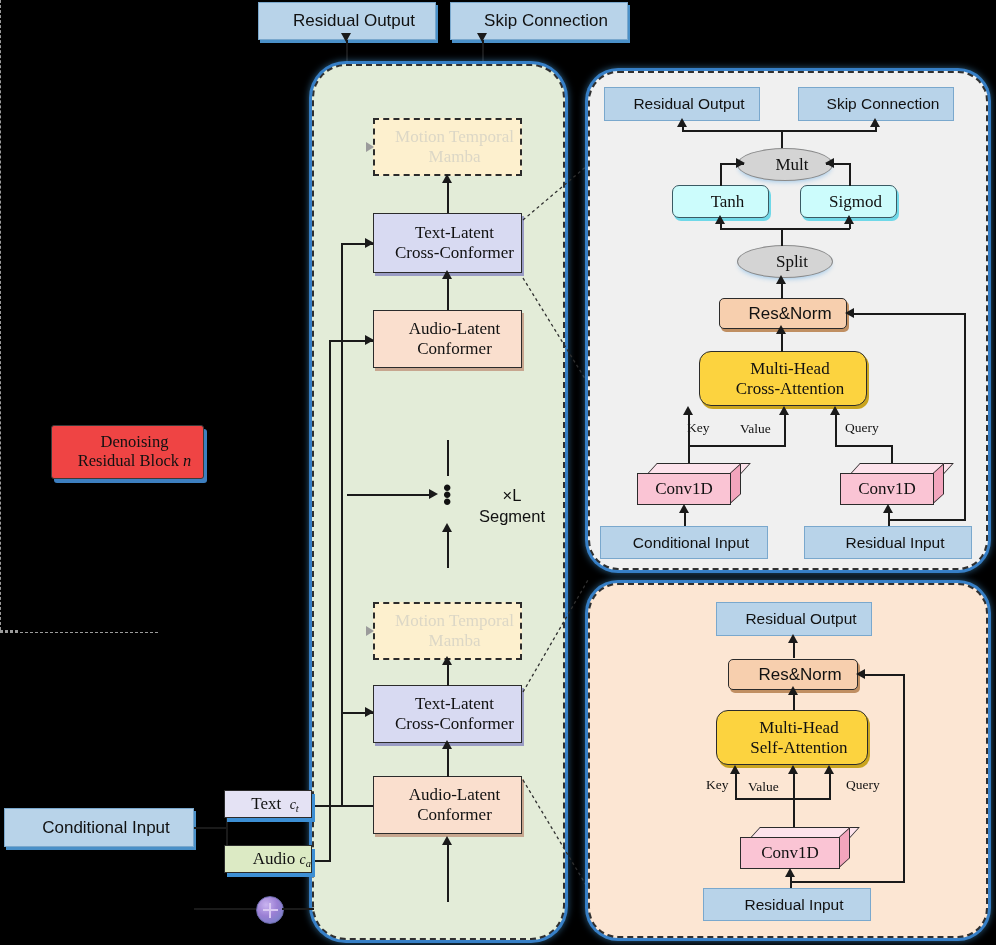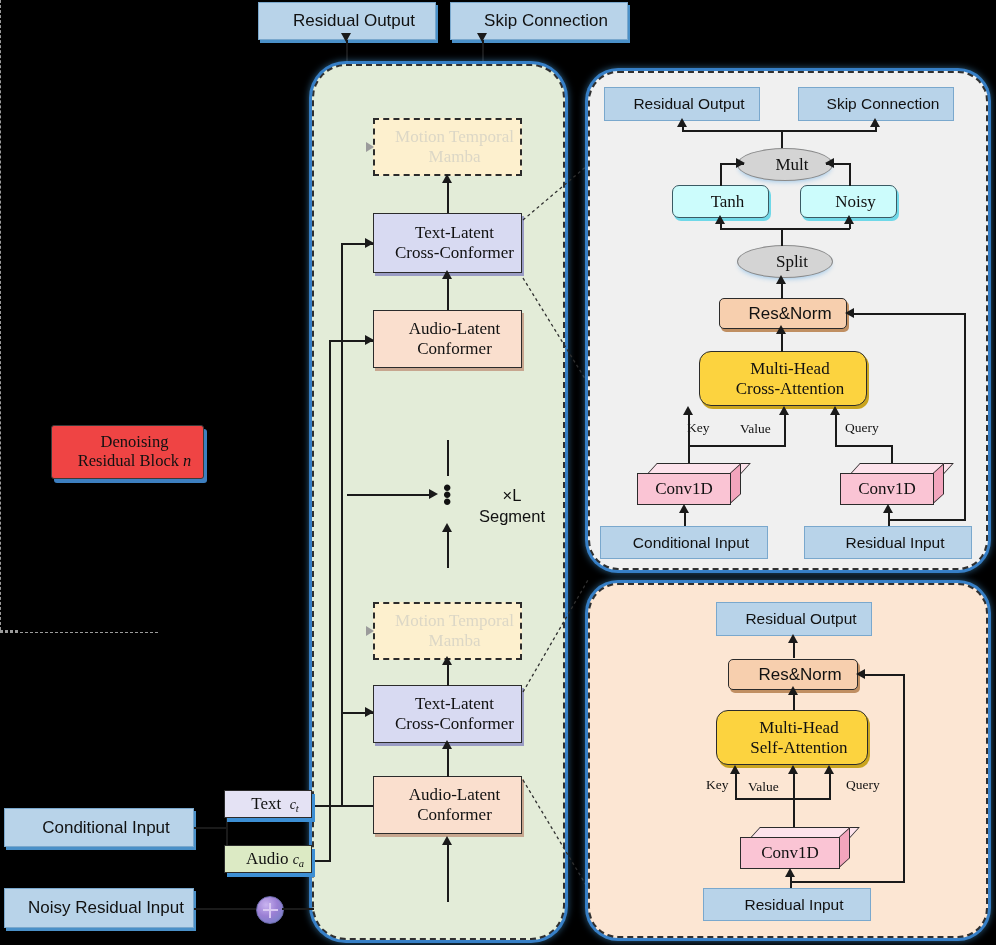--- a/index.html
+++ b/index.html
@@ -47,21 +47,21 @@
   .lav{background:#d8daf2;border:1.4px solid #2b2b2b;color:#111;box-shadow:2px 3px 0 0 #9a9cc4;}
   .peach{background:#fadfce;border:1.4px solid #2b2b2b;color:#111;box-shadow:2px 3px 0 0 #c7a68f;}
   .resnorm{background:#f7cfae;border:1.3px solid #2b2b2b;border-radius:5px;color:#111;
            font-family:"Liberation Sans", sans-serif;box-shadow:2px 3px 0 0 #c08f62;}
   .gold{background:#fcd33f;border:1.4px solid #2b2b2b;border-radius:12px;color:#111;
         box-shadow:2px 3px 0 0 #c9a41f;}
   .mamba{background:#fdf0ce;border:2px dashed #2b2b2b;color:#dcd7c6;}
 
   
   .smlav{background:#e4e2f4;border:1.2px solid #2b2b2b;color:#111;box-shadow:3px 4px 0 0 #3d8fd4;}
-  .smgrn{background:#dceac4;border:1.2px solid #2b2b2b;color:#111;box-shadow:3px 4px 0 0 #3d8fd4;}
+  .smgrn{background:#dceac4;border:1.2px solid #2b2b2b;color:#111;box-shadow:3px 4px 0 0 #3d8fd4;justify-content:flex-end;}
 
   
   .panel{position:absolute;box-sizing:border-box;border:2.2px dashed #2f2f2f;}
   .panel.green{background:#e3ecd8;border-radius:34px;
                box-shadow:0 0 0 3px rgba(60,140,220,.85), 0 0 7px 3px rgba(80,170,235,.55);}
   .panel.grey {background:#f0f0f0;border-radius:30px;
                box-shadow:0 0 0 3px rgba(60,140,220,.85), 0 0 7px 3px rgba(80,170,235,.55);}
   .panel.cream{background:#fce6d3;border-radius:30px;
                box-shadow:0 0 0 3px rgba(60,140,220,.85), 0 0 7px 3px rgba(80,170,235,.55);}
 
@@ -214,23 +214,20 @@
       <span>Residual Block</span>
       <span class="ital">n</span>
     </span>
   </div>
 
 
   <div class="box io" style="left:4px;top:808px;width:190px;height:39px;font-size:17px;">
     <span>Conditional Input</span>
   </div>
 
-  <div class="box io" style="left:4px;top:888px;width:190px;height:40px;font-size:17px;">
-    <span>Noisy Residual Input</span>
-  </div>
 
   <div class="ln lnh" style="left:194px;top:827px;width:34px;"></div>
   <div class="ln lnv" style="left:226px;top:795px;height:78px;"></div>
   <div class="ln lnh" style="left:226px;top:795px;width:14px;"></div>
   <div class="ln lnh" style="left:226px;top:871px;width:14px;"></div>
 
   <div class="ln lnh" style="left:194px;top:908px;width:62px;"></div>
 
   <div class="box smlav" style="left:224px;top:790px;width:88px;height:28px;font-size:17px;">
     <span>
@@ -278,21 +275,21 @@
   <div class="ah up" style="left:870px;top:118px;"></div>
 
   <div class="box ellipse" style="left:737px;top:148px;width:96px;height:33px;font-size:17px;">
     <span>Mult</span>
   </div>
 
   <div class="box cyanbox" style="left:672px;top:185px;width:97px;height:33px;font-size:17px;">
     <span>Tanh</span>
   </div>
   <div class="box cyanbox" style="left:800px;top:185px;width:97px;height:33px;font-size:17px;">
-    <span>Noisy</span>
+    <span>Sigmod</span>
   </div>
 
   <div class="ln lnv" style="left:720px;top:163px;height:23px;"></div>
   <div class="ln lnh" style="left:720px;top:163px;width:24px;"></div>
   <div class="ah right" style="left:736px;top:158px;"></div>
   <div class="ln lnv" style="left:849px;top:163px;height:23px;"></div>
   <div class="ln lnh" style="left:826px;top:163px;width:25px;"></div>
   <div class="ah left" style="left:825px;top:158px;"></div>
 
   <div class="box ellipse" style="left:737px;top:245px;width:96px;height:33px;font-size:17px;">

